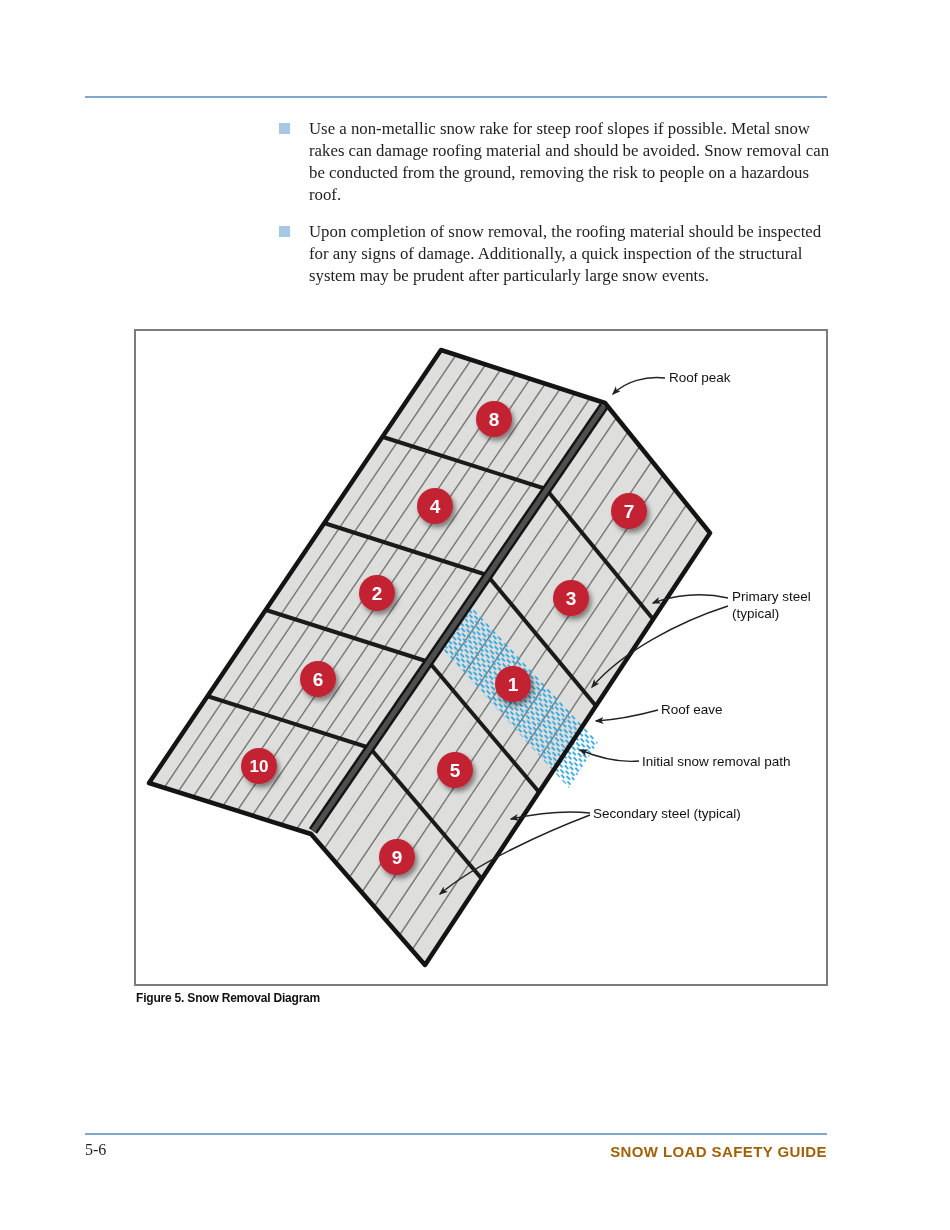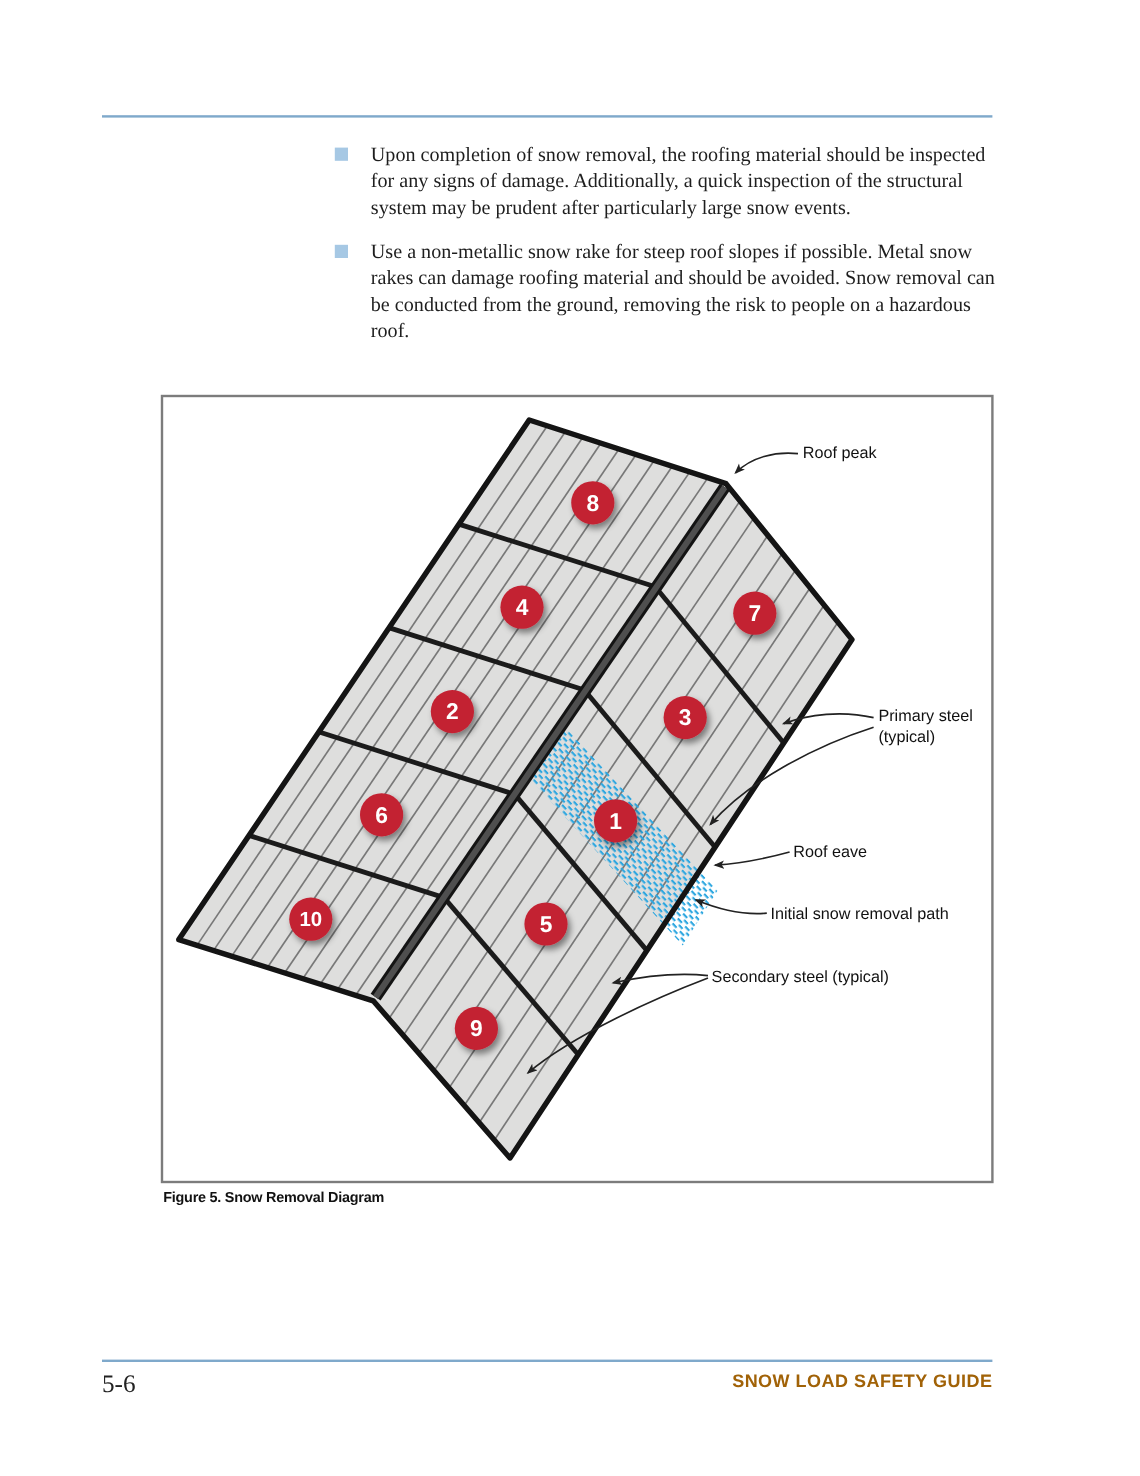--- a/index.html
+++ b/index.html
@@ -10,43 +10,43 @@
   .rule-footer{top:1133px;}
   .bullets{position:absolute;left:279px;top:118px;width:556px;}
   .bullet-item{position:relative;padding-left:30px;margin:0 0 15px 0;font-size:16.8px;
                line-height:22px;color:#1e1e1e;}
   .bullet-sq{position:absolute;left:0;top:5px;width:11px;height:11px;background:#A6C8E4;}
   .figure-frame{position:absolute;left:134px;top:329px;width:690px;height:653px;
                 border:2px solid #7c7c7c;background:#ffffff;}
   .figure-frame svg{position:absolute;left:0;top:0;}
   .figure-caption{position:absolute;left:136px;top:991px;font-family:"Liberation Sans",sans-serif;
                   font-weight:bold;font-size:12px;letter-spacing:-0.2px;color:#111;}
-  .footer-page{position:absolute;left:85px;top:1141px;font-size:21px;color:#222;}
+  .footer-page{position:absolute;left:85px;top:1141px;font-size:16px;color:#222;}
   .footer-title{position:absolute;right:123px;top:1143px;font-family:"Liberation Sans",sans-serif;
                 font-weight:bold;font-size:15px;letter-spacing:0.4px;color:#a16207;}
   .svg-label{font-family:"Liberation Sans",sans-serif;font-size:13.5px;fill:#111;}
   .marker-circle{fill:#C32032;}
   .marker-num{font-family:"Liberation Sans",sans-serif;font-weight:bold;font-size:19px;
               fill:#ffffff;text-anchor:middle;}
   .marker-num-sm{font-size:17px;}
   .arrow{fill:none;stroke:#222;stroke-width:1.4;}
 </style>
 </head>
 <body>
 
 <div class="rule rule-top"></div>
 
 <div class="bullets">
   <div class="bullet-item">
     <span class="bullet-sq"></span>
-    <span>Upon completion of snow removal, the roofing material should be inspected for any signs of damage. Additionally, a quick inspection of the structural system may be prudent after particularly large snow events.</span>
+    <span>Use a non-metallic snow rake for steep roof slopes if possible. Metal snow rakes can damage roofing material and should be avoided. Snow removal can be conducted from the ground, removing the risk to people on a hazardous roof.</span>
   </div>
   <div class="bullet-item">
     <span class="bullet-sq"></span>
-    <span>Use a non-metallic snow rake for steep roof slopes if possible. Metal snow rakes can damage roofing material and should be avoided. Snow removal can be conducted from the ground, removing the risk to people on a hazardous roof.</span>
+    <span>Upon completion of snow removal, the roofing material should be inspected for any signs of damage. Additionally, a quick inspection of the structural system may be prudent after particularly large snow events.</span>
   </div>
 </div>
 
 <div class="figure-frame">
 <svg width="690" height="653" viewBox="136 331 690 653" xmlns="http://www.w3.org/2000/svg">
   <defs>
     <pattern id="snowhatch" width="9" height="6" patternUnits="userSpaceOnUse" patternTransform="rotate(47)">
       <rect x="0" y="0" width="5" height="1.8" fill="#2EA7E0"></rect>
       <rect x="4.5" y="3" width="5" height="1.8" fill="#2EA7E0"></rect>
     </pattern>

